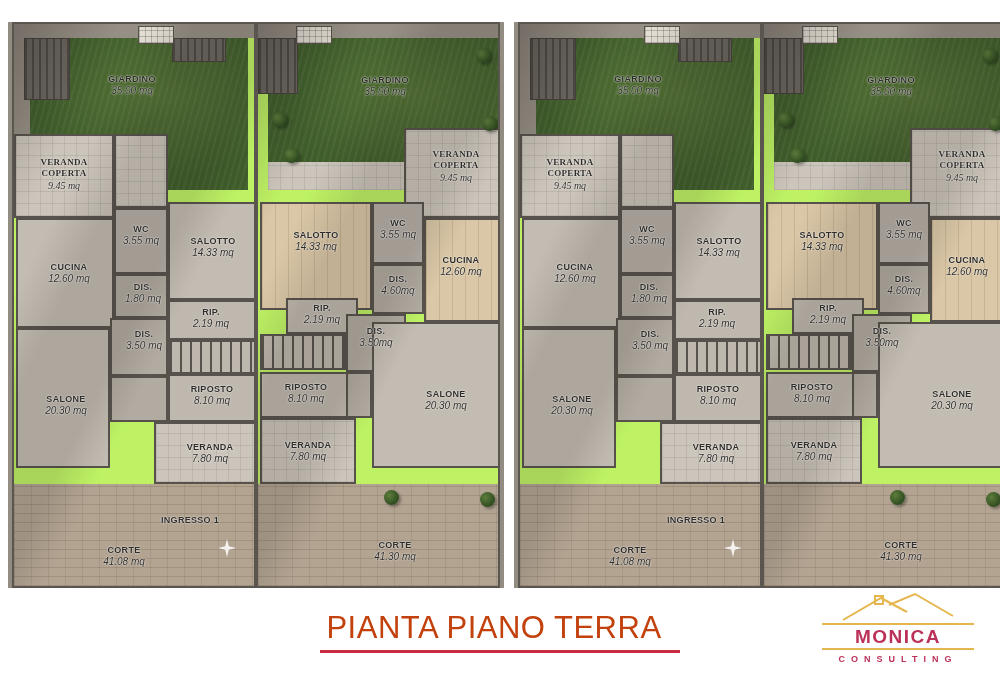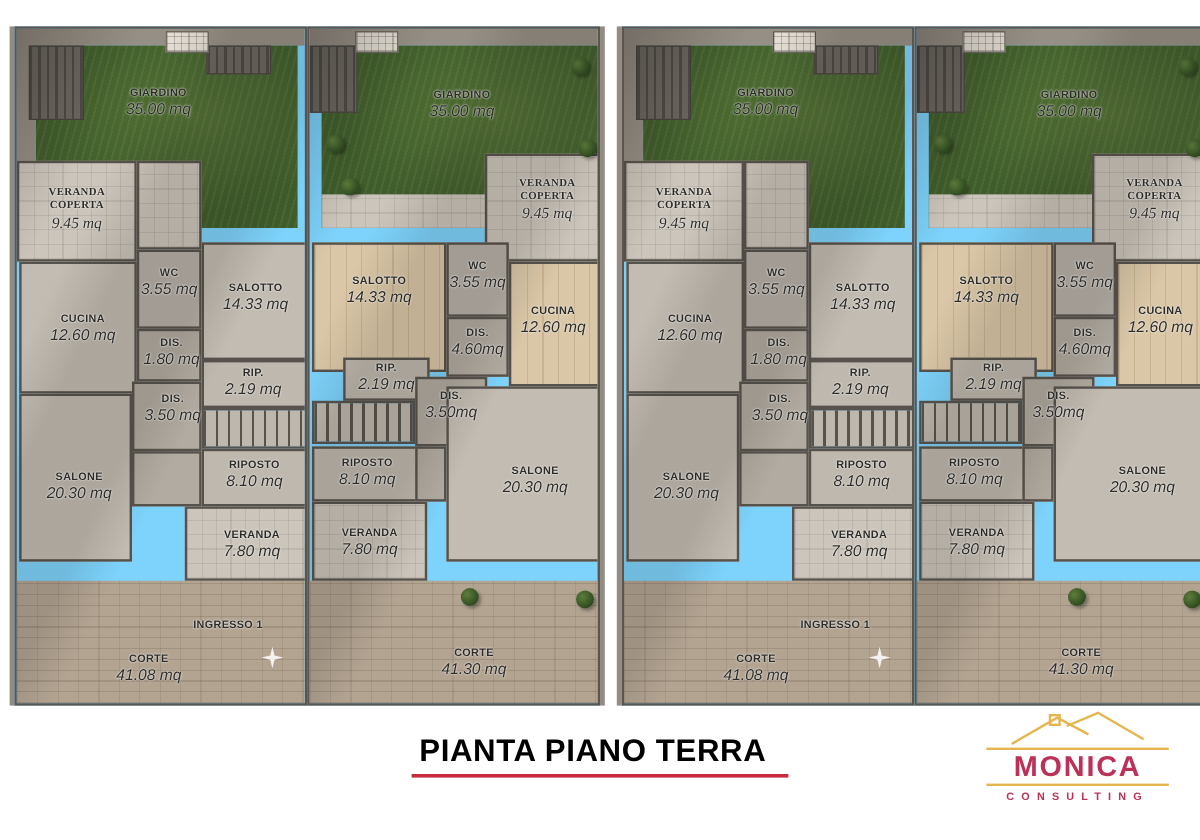--- a/index.html
+++ b/index.html
@@ -4,21 +4,21 @@
 <style>
   html,body{margin:0;padding:0;}
   body{
     width:1000px;height:700px;background:#ffffff;overflow:hidden;
     font-family:"Liberation Sans", sans-serif;position:relative;
   }
   .plans{position:absolute;left:8px;top:22px;display:flex;gap:10px;}
   .pair{display:flex;border-left:4px solid #938c82;border-right:4px solid #938c82;}
   .panel{
     position:relative;width:244px;height:566px;box-sizing:border-box;
-    background:#7dd3fc;border:2px solid #5a554e;overflow:hidden;
+    background:#bef264;border:2px solid #5a554e;overflow:hidden;
   }
   
   .panel::after{
     content:"";position:absolute;inset:0;z-index:55;pointer-events:none;
     background:
       linear-gradient(116deg, rgba(25,22,20,.28) 0px, rgba(25,22,20,0) 95px),
       linear-gradient(116deg, transparent 120px, rgba(25,22,20,.13) 165px, rgba(25,22,20,.13) 235px, transparent 275px);
   }
   .blk{position:absolute;box-sizing:border-box;border:2px solid #57524b;}
   .noborder{border:none;}
@@ -71,33 +71,33 @@
   .star{
     position:absolute;width:18px;height:18px;z-index:30;background:rgba(255,255,255,.85);
     clip-path:polygon(50% 0,60% 40%,100% 50%,60% 60%,50% 100%,40% 60%,0 50%,40% 40%);
   }
   .lbl{
     position:absolute;z-index:60;transform:translate(-50%,-50%);
     text-align:center;color:#2e2c29;white-space:nowrap;line-height:1.25;
     text-shadow:0 0 2px rgba(255,255,255,.75), 0 0 1px rgba(255,255,255,.75);
   }
   .lbl .nm{font-size:9px;font-weight:bold;letter-spacing:.3px;}
-  .lbl .ar{font-size:13px;font-style:italic;}
+  .lbl .ar{font-size:10px;font-style:italic;}
   .lbl.wrap{white-space:normal;width:62px;font-family:Liberation Serif, serif;}
   
   .title-band{position:absolute;left:0;right:0;top:610px;text-align:center;z-index:5;}
   .title-band .t{
-    display:inline-block;color:#000000;font-size:26px;font-weight:bold;letter-spacing:.5px;
+    display:inline-block;color:#c2410c;font-size:31px;font-weight:normal;letter-spacing:.5px;
     border-bottom:3px solid #c72a41;padding:0 18px 4px 6px;
   }
   
   .logo{position:absolute;right:26px;top:592px;width:152px;text-align:center;z-index:5;}
   .logo .roofsvg{display:block;margin:0 auto;}
   .logo .gold-line{height:2px;background:#e5b64e;border:none;margin:1px 0 2px 0;}
-  .logo .brand{color:#bc3158;font-size:24px;font-weight:bold;letter-spacing:1.5px;line-height:1.05;}
+  .logo .brand{color:#bc3158;font-size:19px;font-weight:bold;letter-spacing:1.5px;line-height:1.05;}
   .logo .sub{color:#bc3158;font-size:9px;letter-spacing:6px;margin-top:4px;font-weight:600;}
 </style>
 </head>
 <body>
 
 <div class="plans">
 
   <div class="pair" id="pair-1">
 
     <div class="panel">

